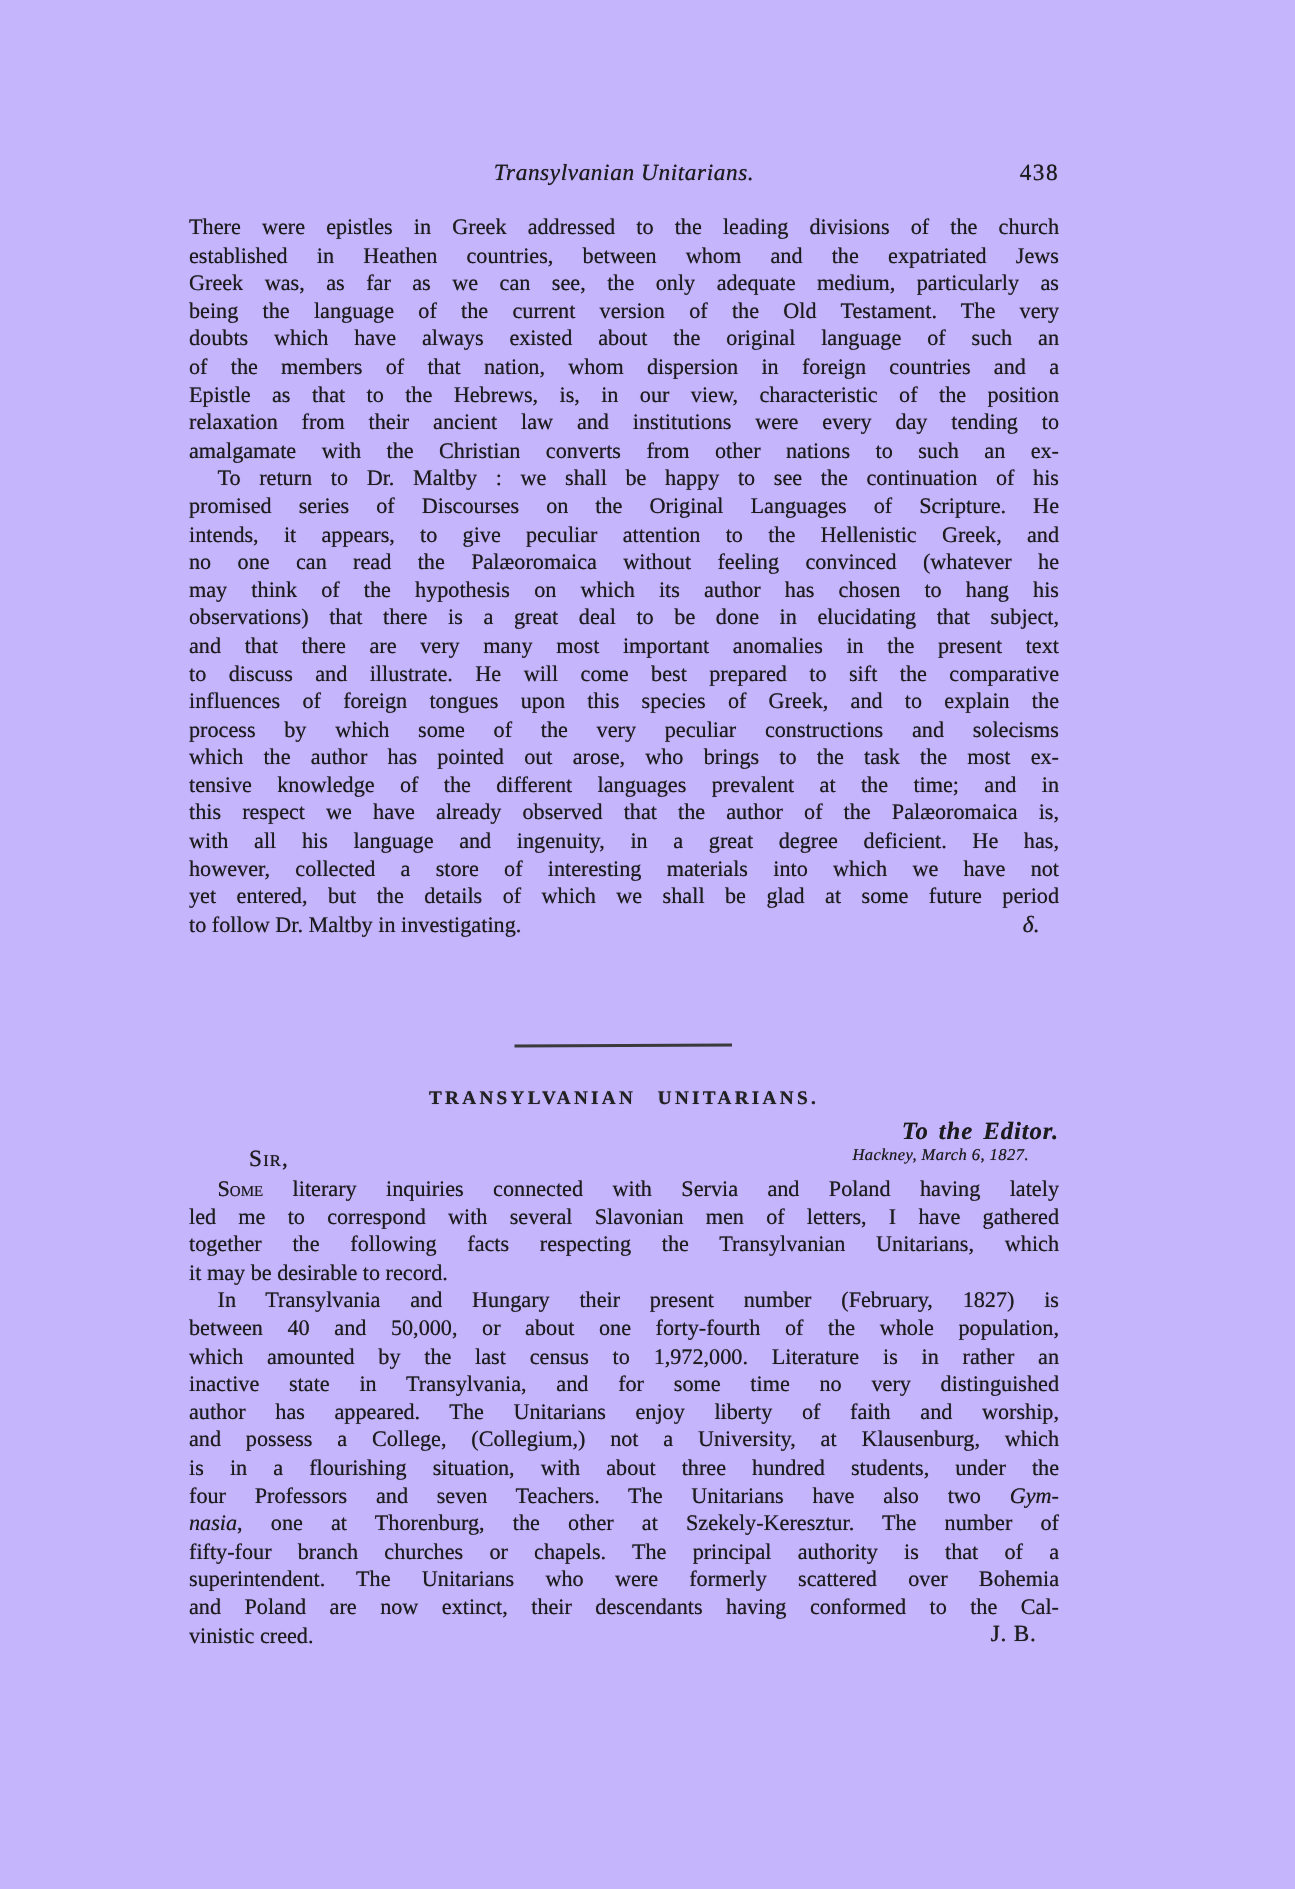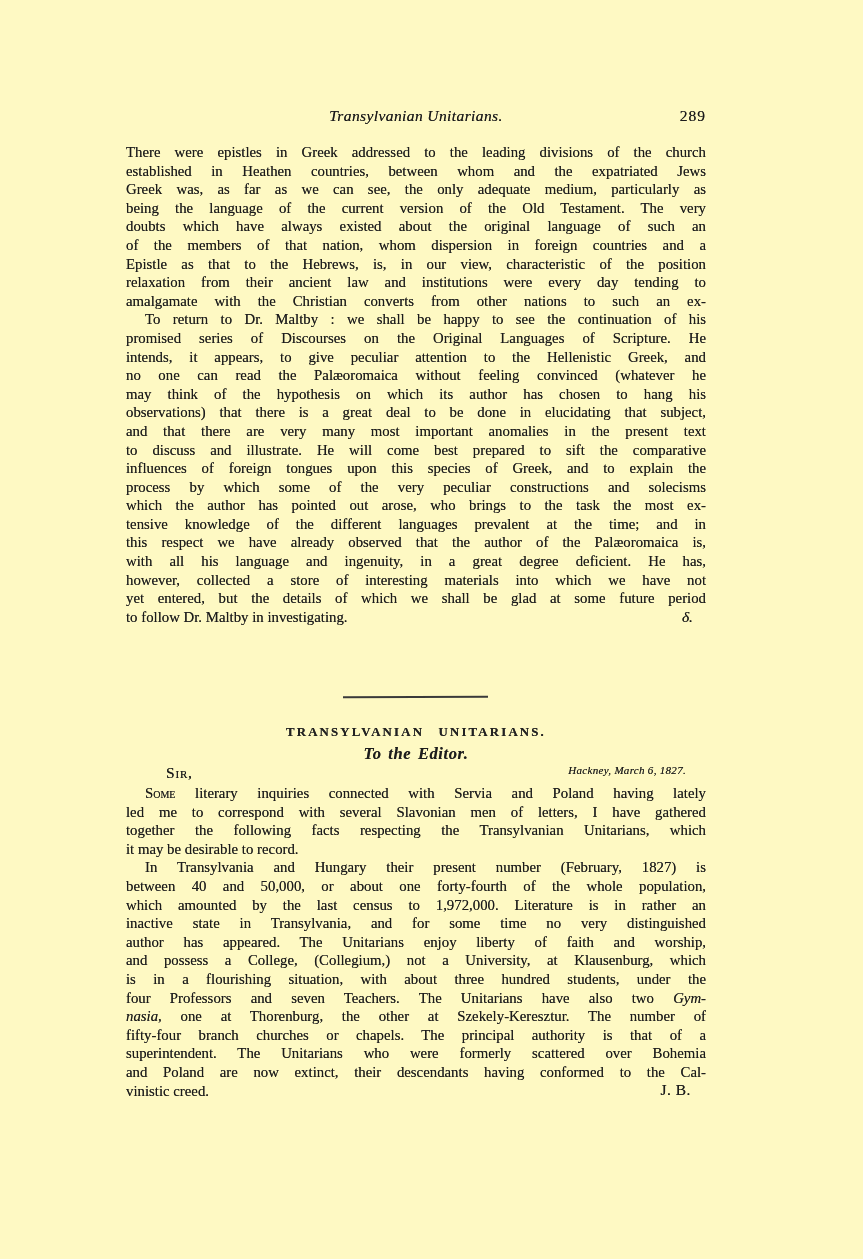--- a/index.html
+++ b/index.html
@@ -6,21 +6,21 @@
   body{
     width:863px;height:1259px;
     background:#f4f4f2;
     font-family:"Liberation Serif","DejaVu Serif",serif;
     color:#1c1c1c;
     position:relative;
     overflow:hidden;
   }
   .page{
     position:absolute;inset:0;
-    background:#fef9c3;
+    background:#c4b5fd;
   }
   .col{
     position:absolute;left:126px;width:580px;
   }
   
   .running-header{top:107px;height:22px;font-size:15.5px;}
   .rh-title{
     position:absolute;left:0;right:0;text-align:center;
     font-style:italic;letter-spacing:.4px;
     text-shadow:0 0 .5px rgba(20,20,20,.8);
@@ -62,21 +62,21 @@
   }
   
   .letter-heading{
     top:725px;text-align:center;
     font-size:12.8px;font-weight:bold;
     letter-spacing:2.2px;word-spacing:9px;
     color:#222;
     text-shadow:0 0 .5px rgba(20,20,20,.75);
   }
   .letter-sub{
-    top:744px;text-align:center;
+    top:744px;text-align:right;
     font-style:italic;font-size:16.5px;font-weight:bold;
     letter-spacing:.6px;word-spacing:2px;
     text-shadow:0 0 .4px rgba(20,20,20,.6);
   }
   .salutation-row{top:764px;height:20px;font-size:15.5px;}
   .salutation{
     position:absolute;left:40px;
     font-variant:small-caps;letter-spacing:.8px;
     text-shadow:0 0 .5px rgba(20,20,20,.8);
   }
@@ -87,21 +87,21 @@
     text-shadow:0 0 .45px rgba(20,20,20,.7);
   }
 </style>
 </head>
 <body>
 
 <div class="page">
 
   <div class="col running-header">
     <div class="rh-title">Transylvanian Unitarians.</div>
-    <div class="rh-page">289</div>
+    <div class="rh-page">438</div>
   </div>
 
   <div class="col textblock article">
     <div class="para">
         <div class="line">There were epistles in Greek addressed to the leading divisions of the church</div>
         <div class="line">established in Heathen countries, between whom and the expatriated Jews</div>
         <div class="line">Greek was, as far as we can see, the only adequate medium, particularly as</div>
         <div class="line">being the language of the current version of the Old Testament.  The very</div>
         <div class="line">doubts which have always existed about the original language of such an</div>
         <div class="line">of the members of that nation, whom dispersion in foreign countries and a</div>

